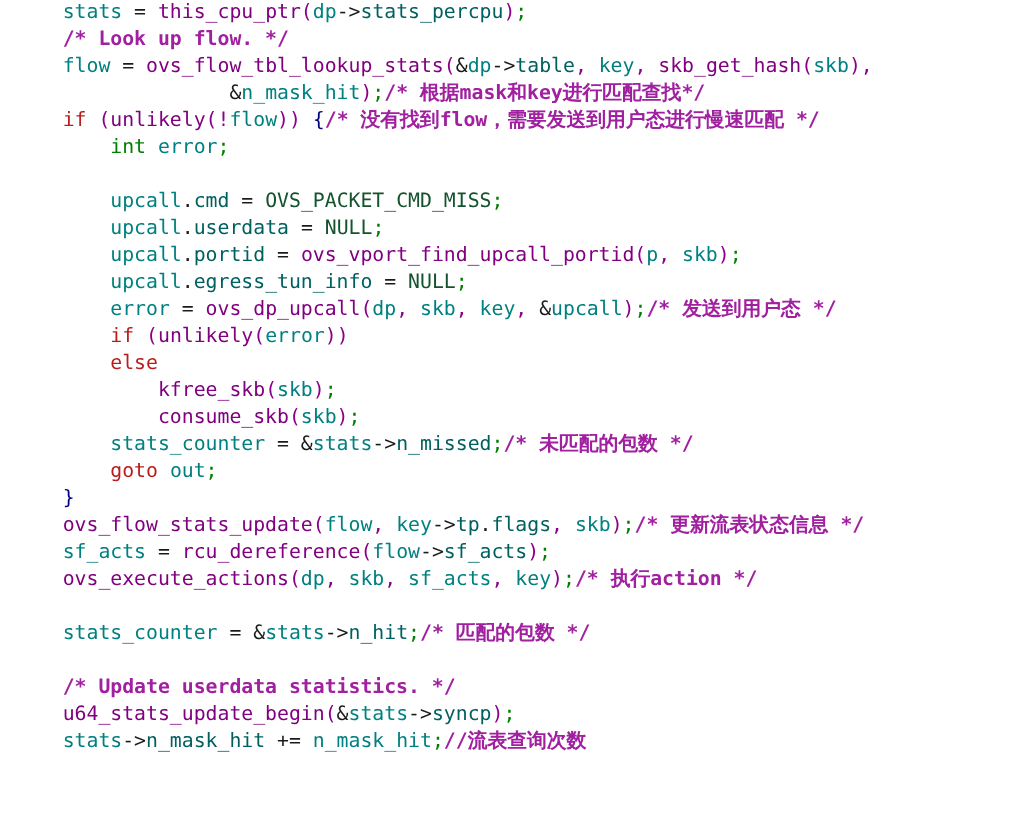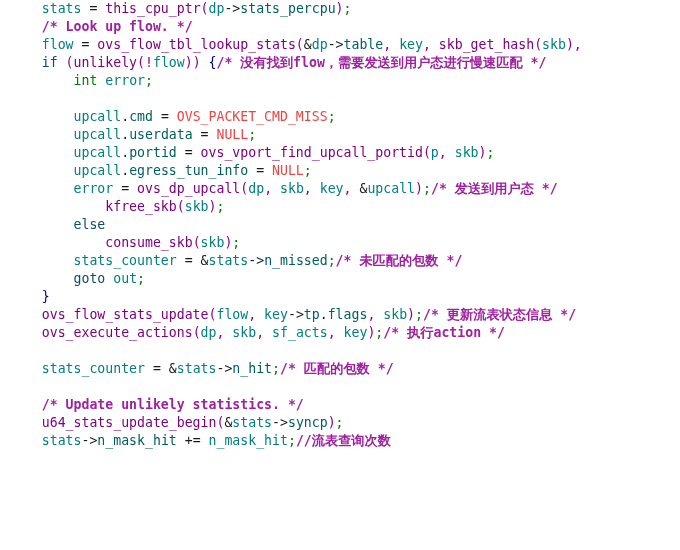--- a/index.html
+++ b/index.html
@@ -29,52 +29,55 @@
     padding-left: 10px;
     letter-spacing: 0px;
     font-family: "DejaVu Sans Mono", "Liberation Mono", monospace;
   }
   .code-line.blank {
     height: 18px;
   }
   
   .t-plain   { color: #101010; }
   .t-kw      { color: #008000; }   
-  .t-ctrl    { color: #0c4a6e; }   
+  .t-ctrl    { color: #b91c1c; }   
   .t-var     { color: #008080; }   
   .t-fn      { color: #800080; }   
-  .t-const   { color: #ef4444; }   
+  .t-const   { color: #14532d; }   
   .t-cmt     { color: #a020a0; font-weight: bold; }   
   .t-punc    { color: #8b008b; }   
   .t-op      { color: #1a1a1a; }   
   .t-brace   { color: #000080; }   
   .t-member  { color: #006060; }
 </style>
 </head>
 <body>
 
 <div id="code-listing">
     <div class="code-line"><span class="t-plain">    </span><span class="t-var">stats</span><span class="t-op"> = </span><span class="t-fn">this_cpu_ptr</span><span class="t-punc">(</span><span class="t-var">dp</span><span class="t-op">-&gt;</span><span class="t-member">stats_percpu</span><span class="t-punc">)</span><span class="t-kw">;</span></div>
     <div class="code-line"><span class="t-plain">    </span><span class="t-cmt">/* Look up flow. */</span></div>
     <div class="code-line"><span class="t-plain">    </span><span class="t-var">flow</span><span class="t-op"> = </span><span class="t-fn">ovs_flow_tbl_lookup_stats</span><span class="t-punc">(</span><span class="t-op">&amp;</span><span class="t-var">dp</span><span class="t-op">-&gt;</span><span class="t-member">table</span><span class="t-punc">, </span><span class="t-var">key</span><span class="t-punc">, </span><span class="t-fn">skb_get_hash</span><span class="t-punc">(</span><span class="t-var">skb</span><span class="t-punc">),</span></div>
+    <div class="code-line"><span class="t-plain">                  </span><span class="t-op">&amp;</span><span class="t-var">n_mask_hit</span><span class="t-punc">)</span><span class="t-kw">;</span><span class="t-cmt">/* 根据mask和key进行匹配查找*/</span></div>
     <div class="code-line"><span class="t-plain">    </span><span class="t-ctrl">if</span><span class="t-punc"> (</span><span class="t-fn">unlikely</span><span class="t-punc">(!</span><span class="t-var">flow</span><span class="t-punc">))</span><span class="t-brace"> {</span><span class="t-cmt">/* 没有找到flow，需要发送到用户态进行慢速匹配 */</span></div>
     <div class="code-line"><span class="t-plain">        </span><span class="t-kw">int</span><span class="t-plain"> </span><span class="t-var">error</span><span class="t-kw">;</span></div>
     <div class="code-line blank">&nbsp;</div>
     <div class="code-line"><span class="t-plain">        </span><span class="t-var">upcall</span><span class="t-op">.</span><span class="t-member">cmd</span><span class="t-op"> = </span><span class="t-const">OVS_PACKET_CMD_MISS</span><span class="t-kw">;</span></div>
     <div class="code-line"><span class="t-plain">        </span><span class="t-var">upcall</span><span class="t-op">.</span><span class="t-member">userdata</span><span class="t-op"> = </span><span class="t-const">NULL</span><span class="t-kw">;</span></div>
     <div class="code-line"><span class="t-plain">        </span><span class="t-var">upcall</span><span class="t-op">.</span><span class="t-member">portid</span><span class="t-op"> = </span><span class="t-fn">ovs_vport_find_upcall_portid</span><span class="t-punc">(</span><span class="t-var">p</span><span class="t-punc">, </span><span class="t-var">skb</span><span class="t-punc">)</span><span class="t-kw">;</span></div>
     <div class="code-line"><span class="t-plain">        </span><span class="t-var">upcall</span><span class="t-op">.</span><span class="t-member">egress_tun_info</span><span class="t-op"> = </span><span class="t-const">NULL</span><span class="t-kw">;</span></div>
     <div class="code-line"><span class="t-plain">        </span><span class="t-var">error</span><span class="t-op"> = </span><span class="t-fn">ovs_dp_upcall</span><span class="t-punc">(</span><span class="t-var">dp</span><span class="t-punc">, </span><span class="t-var">skb</span><span class="t-punc">, </span><span class="t-var">key</span><span class="t-punc">, </span><span class="t-op">&amp;</span><span class="t-var">upcall</span><span class="t-punc">)</span><span class="t-kw">;</span><span class="t-cmt">/* 发送到用户态 */</span></div>
+    <div class="code-line"><span class="t-plain">        </span><span class="t-ctrl">if</span><span class="t-punc"> (</span><span class="t-fn">unlikely</span><span class="t-punc">(</span><span class="t-var">error</span><span class="t-punc">))</span></div>
+    <div class="code-line"><span class="t-plain">        </span><span class="t-ctrl">else</span></div>
     <div class="code-line"><span class="t-plain">            </span><span class="t-fn">kfree_skb</span><span class="t-punc">(</span><span class="t-var">skb</span><span class="t-punc">)</span><span class="t-kw">;</span></div>
-    <div class="code-line"><span class="t-plain">        </span><span class="t-ctrl">else</span></div>
     <div class="code-line"><span class="t-plain">            </span><span class="t-fn">consume_skb</span><span class="t-punc">(</span><span class="t-var">skb</span><span class="t-punc">)</span><span class="t-kw">;</span></div>
     <div class="code-line"><span class="t-plain">        </span><span class="t-var">stats_counter</span><span class="t-op"> = </span><span class="t-op">&amp;</span><span class="t-var">stats</span><span class="t-op">-&gt;</span><span class="t-member">n_missed</span><span class="t-kw">;</span><span class="t-cmt">/* 未匹配的包数 */</span></div>
     <div class="code-line"><span class="t-plain">        </span><span class="t-ctrl">goto</span><span class="t-plain"> </span><span class="t-var">out</span><span class="t-kw">;</span></div>
     <div class="code-line"><span class="t-plain">    </span><span class="t-brace">}</span></div>
     <div class="code-line"><span class="t-plain">    </span><span class="t-fn">ovs_flow_stats_update</span><span class="t-punc">(</span><span class="t-var">flow</span><span class="t-punc">, </span><span class="t-var">key</span><span class="t-op">-&gt;</span><span class="t-member">tp</span><span class="t-op">.</span><span class="t-member">flags</span><span class="t-punc">, </span><span class="t-var">skb</span><span class="t-punc">)</span><span class="t-kw">;</span><span class="t-cmt">/* 更新流表状态信息 */</span></div>
+    <div class="code-line"><span class="t-plain">    </span><span class="t-var">sf_acts</span><span class="t-op"> = </span><span class="t-fn">rcu_dereference</span><span class="t-punc">(</span><span class="t-var">flow</span><span class="t-op">-&gt;</span><span class="t-member">sf_acts</span><span class="t-punc">)</span><span class="t-kw">;</span></div>
     <div class="code-line"><span class="t-plain">    </span><span class="t-fn">ovs_execute_actions</span><span class="t-punc">(</span><span class="t-var">dp</span><span class="t-punc">, </span><span class="t-var">skb</span><span class="t-punc">, </span><span class="t-var">sf_acts</span><span class="t-punc">, </span><span class="t-var">key</span><span class="t-punc">)</span><span class="t-kw">;</span><span class="t-cmt">/* 执行action */</span></div>
     <div class="code-line blank">&nbsp;</div>
     <div class="code-line"><span class="t-plain">    </span><span class="t-var">stats_counter</span><span class="t-op"> = </span><span class="t-op">&amp;</span><span class="t-var">stats</span><span class="t-op">-&gt;</span><span class="t-member">n_hit</span><span class="t-kw">;</span><span class="t-cmt">/* 匹配的包数 */</span></div>
     <div class="code-line blank">&nbsp;</div>
-    <div class="code-line"><span class="t-plain">    </span><span class="t-cmt">/* Update unlikely statistics. */</span></div>
+    <div class="code-line"><span class="t-plain">    </span><span class="t-cmt">/* Update userdata statistics. */</span></div>
     <div class="code-line"><span class="t-plain">    </span><span class="t-fn">u64_stats_update_begin</span><span class="t-punc">(</span><span class="t-op">&amp;</span><span class="t-var">stats</span><span class="t-op">-&gt;</span><span class="t-member">syncp</span><span class="t-punc">)</span><span class="t-kw">;</span></div>
     <div class="code-line"><span class="t-plain">    </span><span class="t-var">stats</span><span class="t-op">-&gt;</span><span class="t-member">n_mask_hit</span><span class="t-op"> += </span><span class="t-var">n_mask_hit</span><span class="t-kw">;</span><span class="t-cmt">//流表查询次数</span></div>
   </div>
 
 </body></html>

